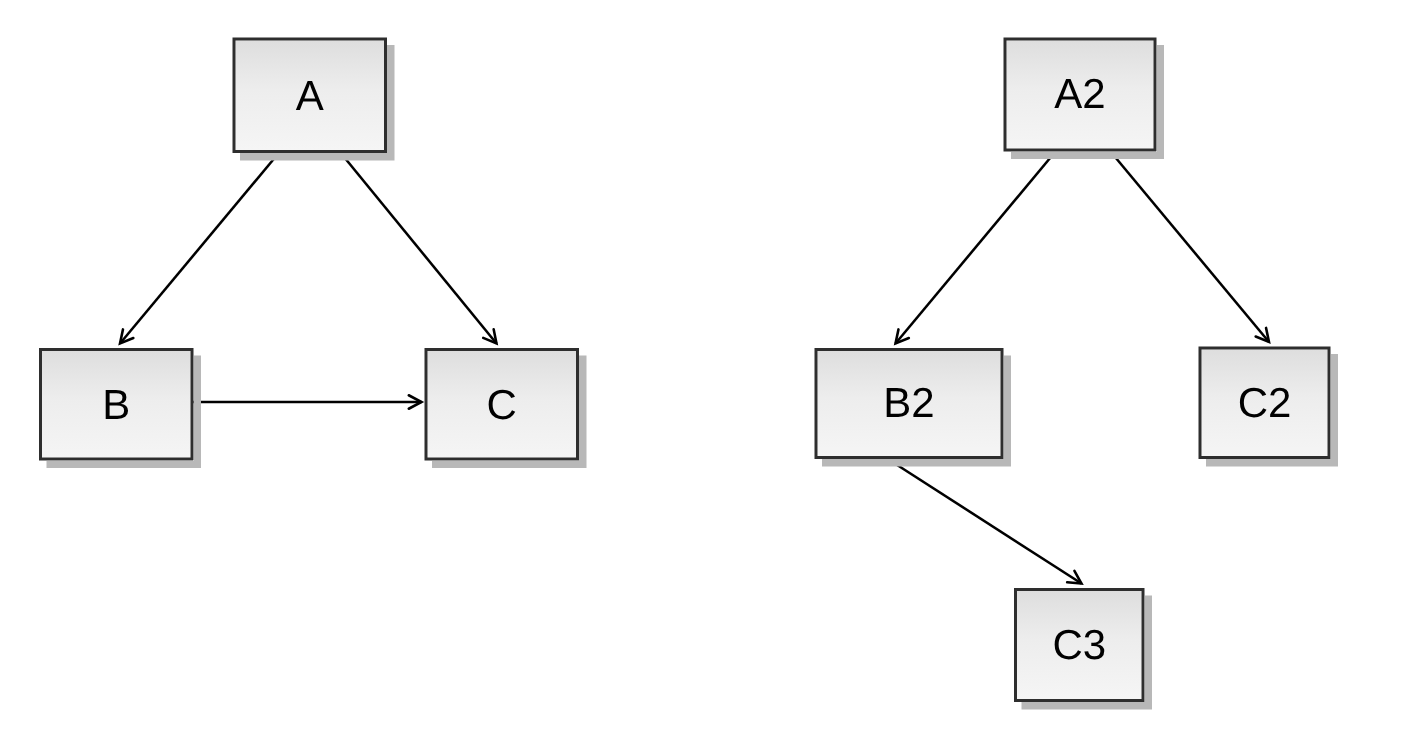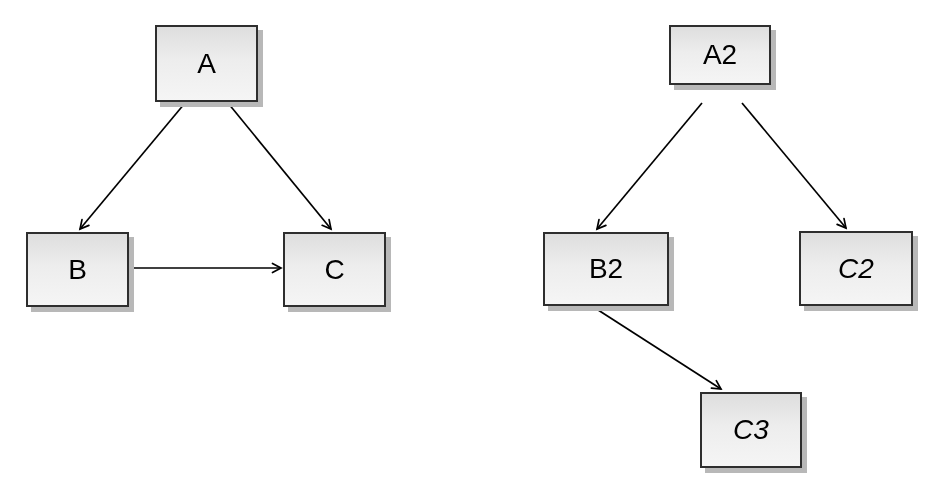--- a/index.html
+++ b/index.html
@@ -32,24 +32,24 @@
     align-items: center;
     justify-content: center;
     font-size: 28px;
     color: #000000;
     line-height: 1;
     user-select: none;
   }
   .node-a  { left: 155px; top: 25px;  width: 103px; height: 77px; }
   .node-b  { left: 26px;  top: 232px; width: 103px; height: 75px; }
   .node-c  { left: 283px; top: 232px; width: 103px; height: 75px; }
-  .node-a2 { left: 669px; top: 25px;  width: 102px; height: 60px; }
+  .node-a2 { left: 669px; top: 25px;  width: 102px; height: 76px; }
   .node-b2 { left: 543px; top: 232px; width: 126px; height: 74px; }
-  .node-c2 { left: 799px; top: 231px; width: 114px; height: 75px; font-style: italic; }
-  .node-c3 { left: 700px; top: 392px; width: 102px; height: 76px; font-style: italic; }
+  .node-c2 { left: 799px; top: 231px; width: 88px; height: 75px; }
+  .node-c3 { left: 676px; top: 392px; width: 87px; height: 76px; }
   .edge {
     stroke: #000000;
     stroke-width: 1.7;
     fill: none;
   }
 </style>
 </head>
 <body>
 
 <div id="canvas">

